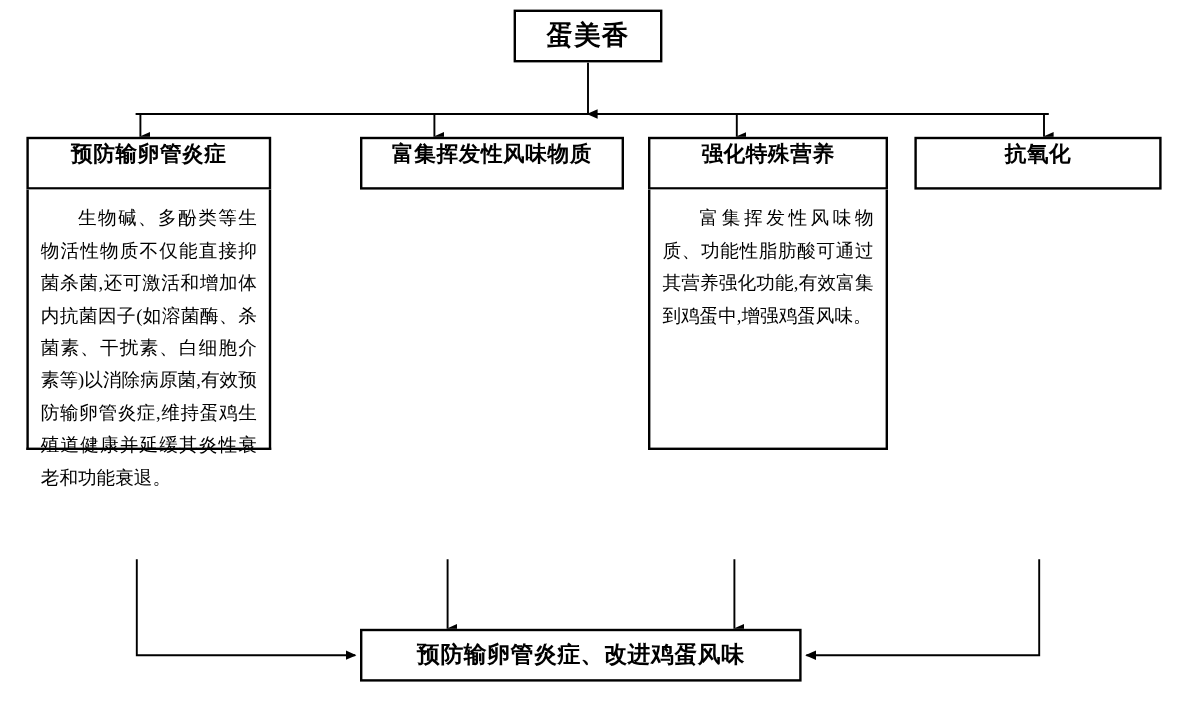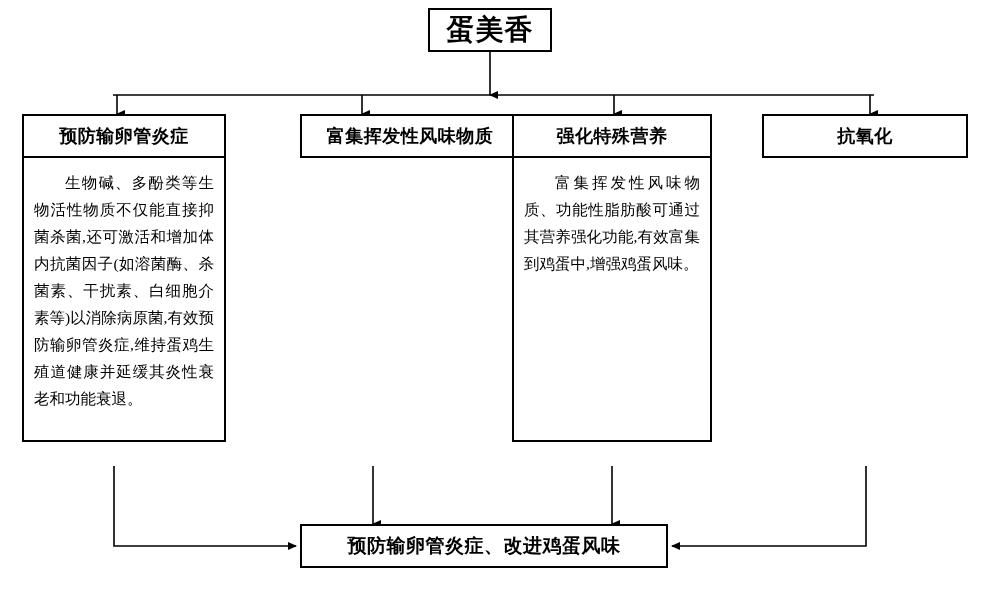--- a/index.html
+++ b/index.html
@@ -19,59 +19,59 @@
   .box{position:absolute;box-sizing:border-box;background:#fff;}
 
   
   .title-box{
     left:428px;top:8px;width:124px;height:44px;
     border:2.5px solid #000;
     display:flex;align-items:center;justify-content:center;
   }
   .title-box .txt{
     font-family:Liberation Mono, monospace;
-    font-weight:bold;font-size:28px;letter-spacing:1px;
+    font-weight:bold;font-size:22px;letter-spacing:1px;
   }
 
   
   .card{position:absolute;top:114px;box-sizing:border-box;}
   .card-head{
     box-sizing:border-box;
     border:2.5px solid #000;
     height:44px;
-    display:flex;align-items:center;justify-content:center;
+    display:flex;align-items:flex-start;justify-content:center;
     background:#fff;
   }
   .card-head .txt{
     font-family:"Liberation Sans","DejaVu Sans",sans-serif;
     font-weight:bold;font-size:18px;letter-spacing:0.5px;
     white-space:nowrap;
   }
   .card-body{
     box-sizing:border-box;
     border:2.5px solid #000;
     border-top:none;
-    height:284px;
+    height:217px;
     padding:11px 10px 6px 10px;
     background:#fff;
   }
   .card-body .txt{
     display:block;
     font-family:"Liberation Serif","DejaVu Serif",serif;
     font-size:15.5px;
     line-height:27px;
     text-indent:2em;
     text-align:justify;
     text-justify:inter-ideograph;
     word-break:break-all;
   }
 
   #card1{left:22px;width:204px;}
   #card2{left:268px;width:220px;margin-left:32px;}
-  #card3{left:512px;width:200px;}
+  #card3{left:540px;width:200px;}
   #card4{left:762px;width:206px;}
 
   
   .result-box{
     left:300px;top:524px;width:368px;height:44px;
     border:2.5px solid #000;
     display:flex;align-items:center;justify-content:center;
   }
   .result-box .txt{
     font-family:"Liberation Sans","DejaVu Sans",sans-serif;

